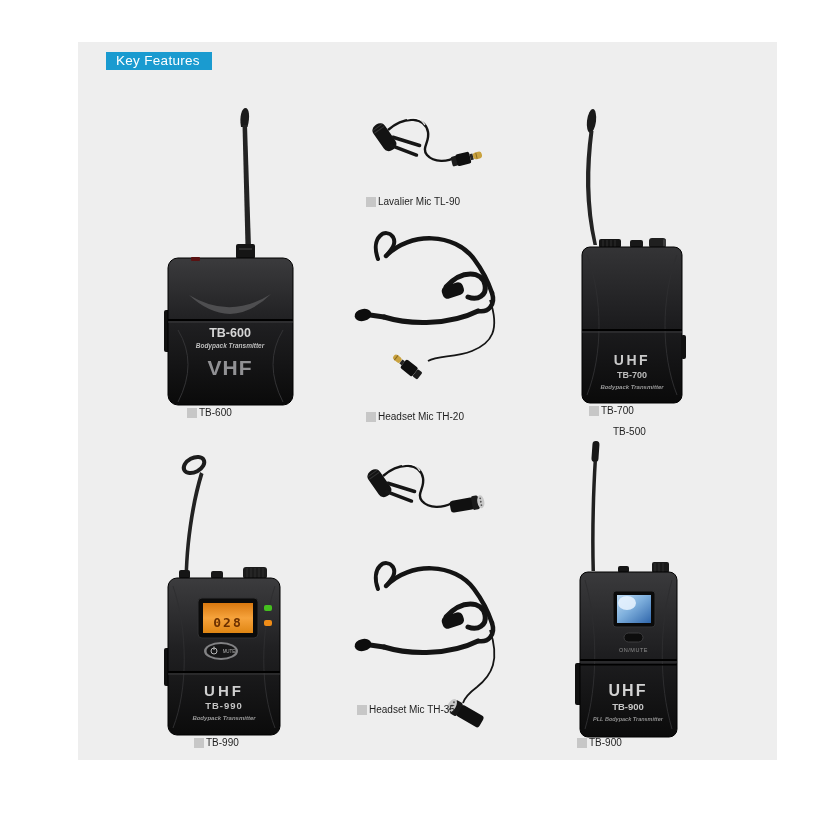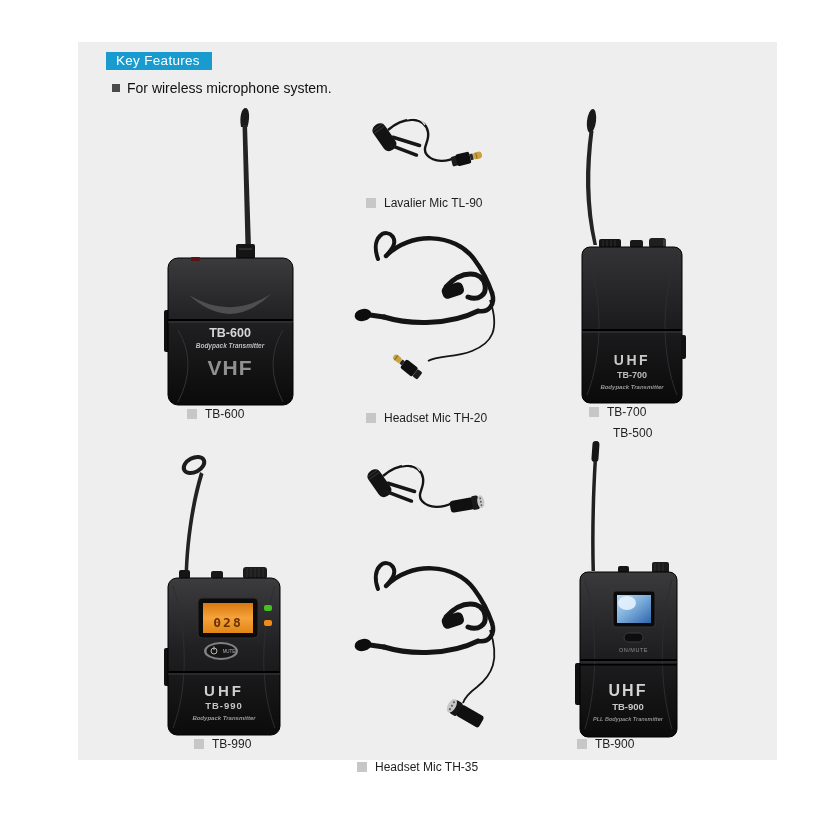--- a/index.html
+++ b/index.html
@@ -2,39 +2,35 @@
 <html><head>
 <meta charset="utf-8">
 <style>
   html,body{margin:0;padding:0;background:#ffffff;}
   .canvas{position:relative;width:820px;height:820px;background:#ffffff;font-family:"Liberation Sans",sans-serif;overflow:hidden;}
   .panel{position:absolute;left:78px;top:42px;width:699px;height:718px;background:#eeeeee;}
   .kf-box{position:absolute;left:106px;top:52px;height:18px;line-height:18px;padding:0 12px 0 10px;color:#ffffff;font-size:13.5px;letter-spacing:.3px;}
   .feature-row{position:absolute;left:112px;top:80px;display:flex;align-items:center;gap:7px;}
   .feature-sq{width:8px;height:8px;background:#4a4a4a;}
   .feature-txt{font-size:14px;color:#111111;}
-  .plabel{position:absolute;display:flex;align-items:center;gap:8px;font-size:12px;color:#1e1e1e;}
+  .plabel{position:absolute;display:flex;align-items:center;gap:2px;font-size:10px;color:#1e1e1e;}
   .plabel .sq{width:10px;height:10px;background:#c7c7c7;flex:0 0 auto;}
   svg.product{position:absolute;overflow:visible;}
   .dv{font-family:"Liberation Sans",sans-serif;text-anchor:middle;}
   .b{font-weight:bold;}
   .i{font-style:italic;}
   .lcdtxt{font-family:"DejaVu Sans Mono",monospace;text-anchor:middle;font-weight:bold;}
 </style>
 </head>
 <body>
 
 <div class="canvas">
   <div class="panel"></div>
 
   <div class="kf-box" style="background:#1a9bd0">Key Features</div>
-  <div class="feature-row">
-    <span class="feature-sq"></span>
-    <span class="feature-txt">For wireless microphone system.</span>
-  </div>
 
   <svg class="product" style="left:155px;top:105px" width="150" height="305" viewBox="0 0 150 305">
     <defs>
       <linearGradient id="g600" x1="0" y1="0" x2="0" y2="1">
         <stop offset="0" stop-color="#3b3b3d"></stop>
           <stop offset="0.45" stop-color="#1f1f21"></stop>
           <stop offset="1" stop-color="#0a0a0a"></stop>
       </linearGradient>
     </defs>
     <g>
@@ -277,21 +273,21 @@
     <span class="sq"></span>
     <span>TB-700</span>
   </div>
   <div class="plabel" style="left:613px;top:426px">
     <span>TB-500</span>
   </div>
   <div class="plabel" style="left:194px;top:737px">
     <span class="sq"></span>
     <span>TB-990</span>
   </div>
-  <div class="plabel" style="left:357px;top:760px">
+  <div class="plabel" style="left:357px;top:704px">
     <span class="sq"></span>
     <span>Headset Mic TH-35</span>
   </div>
   <div class="plabel" style="left:577px;top:737px">
     <span class="sq"></span>
     <span>TB-900</span>
   </div>
 </div>
 
 </body></html>

